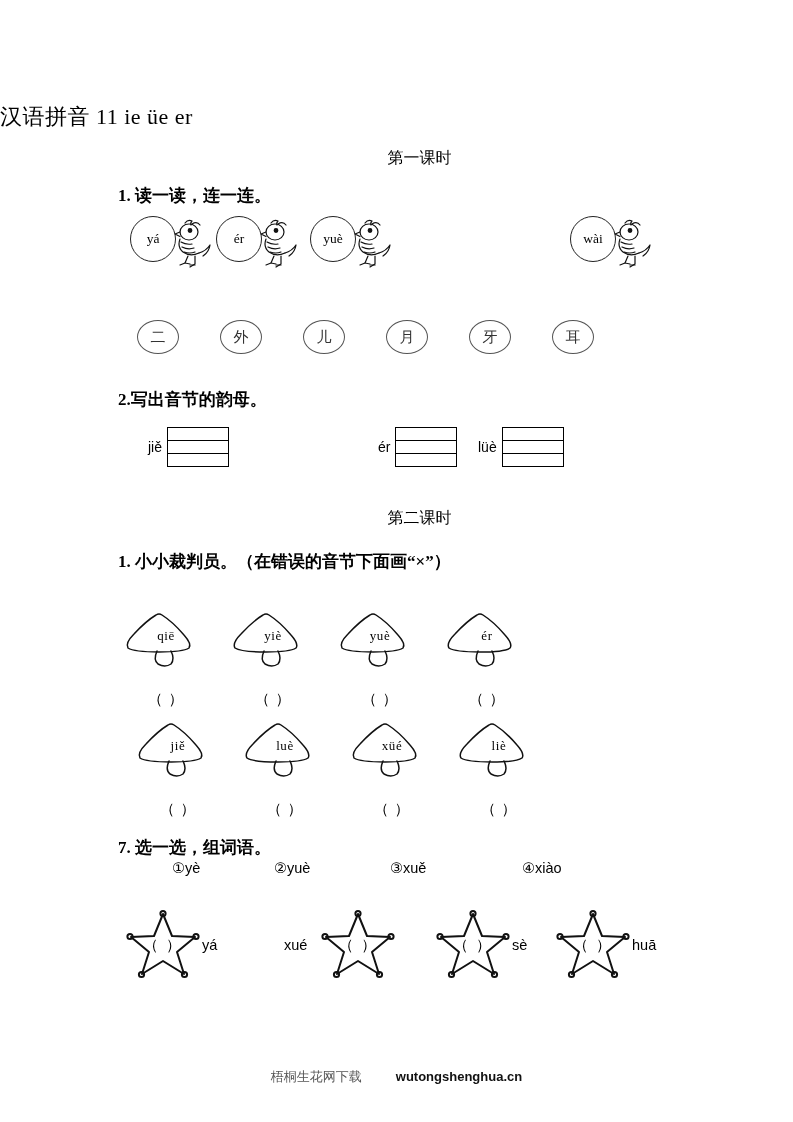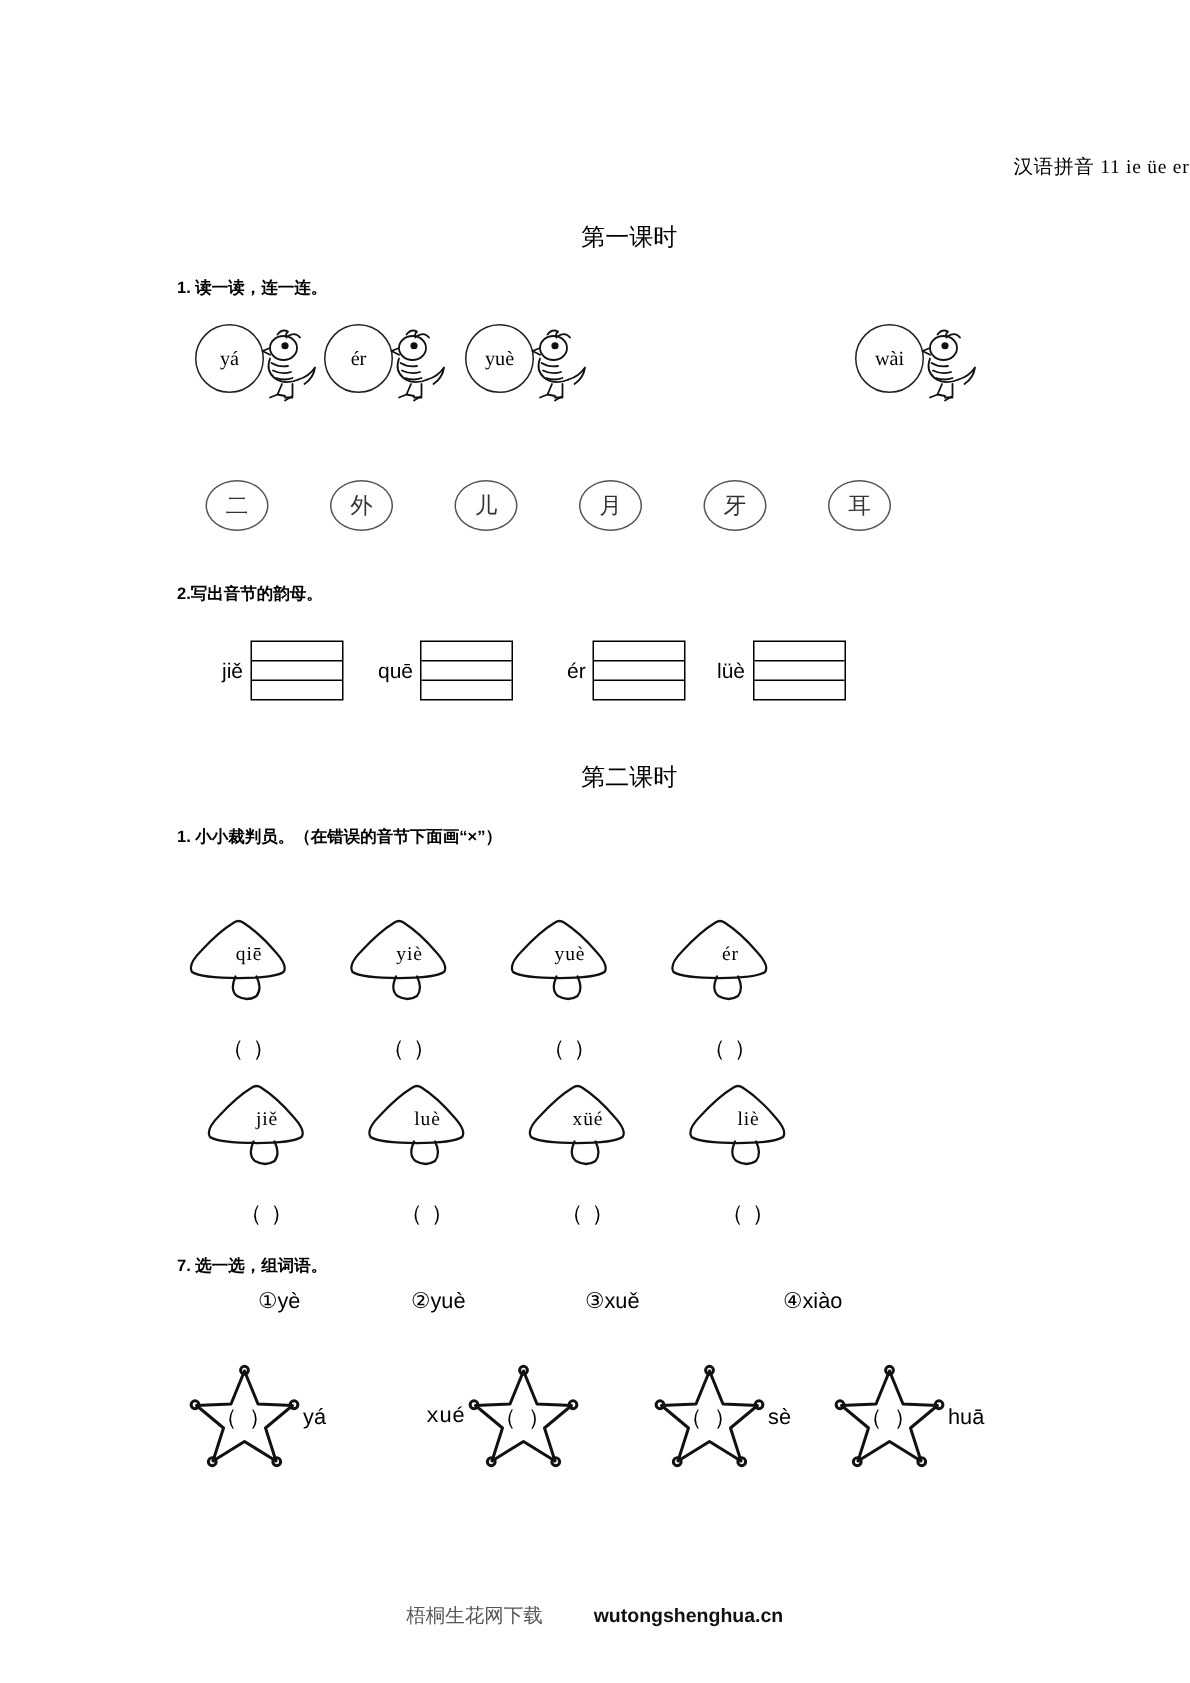--- a/index.html
+++ b/index.html
@@ -20,41 +20,41 @@
     width: 793px;
     height: 1122px;
   }
 
   
   .doc-title {
     position: absolute;
     top: 102px;
     left: 0;
     width: 793px;
-    text-align: right;
-    font-family: "Liberation Serif", "DejaVu Serif", serif;
-    font-size: 13px;
+    text-align: left;
+    font-family: "Liberation Serif", "DejaVu Serif", serif;
+    font-size: 22px;
     letter-spacing: 0.5px;
   }
   .lesson-head {
     position: absolute;
     left: 0;
     width: 793px;
     text-align: center;
     font-size: 16px;
     padding-left: 23px;
   }
   .lesson-head.one { top: 148px; }
   .lesson-head.two { top: 508px; }
 
   .ex-title {
     position: absolute;
-    font-family: Liberation Sans, sans-serif;
+    font-family: Liberation Serif, serif;
     font-weight: bold;
-    font-size: 11px;
+    font-size: 17px;
     white-space: nowrap;
   }
   .ex-title.e1 { left: 118px; top: 184px; }
   .ex-title.e2 { left: 118px; top: 388px; }
   .ex-title.e3 { left: 118px; top: 550px; }
   .ex-title.e4 { left: 118px; top: 836px; }
 
   
   .pinyin-row {
     position: absolute;
@@ -234,21 +234,21 @@
     text-align: center;
     font-family: "Liberation Serif", "DejaVu Serif", serif;
     font-size: 15px;
     letter-spacing: 2px;
   }
   .star-word {
     font-family: "Liberation Sans", "DejaVu Sans", sans-serif;
     font-size: 14.5px;
     white-space: nowrap;
   }
-  .star-word.left  { margin-right: 2px; font-family: Liberation Mono, monospace; }
+  .star-word.left  { margin-right: 14px; }
   .star-word.right { margin-left: 2px; }
 
   
   .footer {
     position: absolute;
     left: 0;
     top: 1068px;
     width: 793px;
     text-align: center;
     display: flex;
@@ -367,24 +367,20 @@
       <div class="hanzi-oval" style="left: 415px;">耳</div>
     </div>
 
   <div class="ex-title e2">2.写出音节的韵母。</div>
 
   <div class="write-row" id="write-row">
       <div class="write-item" style="left: 0px;">
         <span class="write-label">jiě</span>
         <span class="four-line-box"></span>
       </div>
-      <div class="write-item" style="left: 104px;">
-        <span class="write-label">quē</span>
-        <span class="four-line-box"></span>
-      </div>
       <div class="write-item" style="left: 230px;">
         <span class="write-label">ér</span>
         <span class="four-line-box"></span>
       </div>
       <div class="write-item" style="left: 330px;">
         <span class="write-label">lüè</span>
         <span class="four-line-box"></span>
       </div>
     </div>
 

